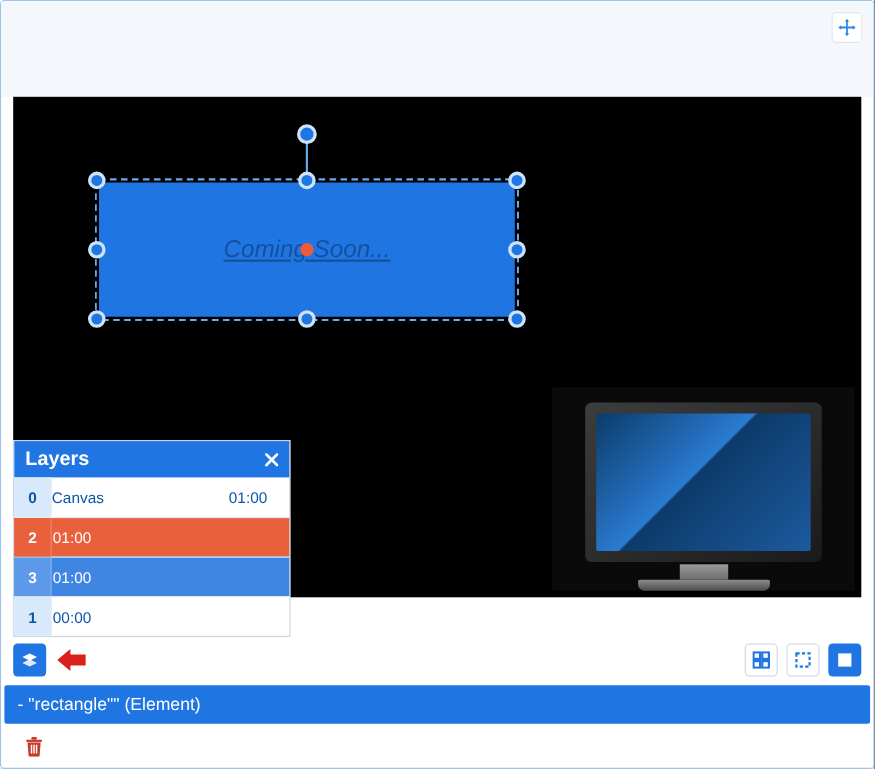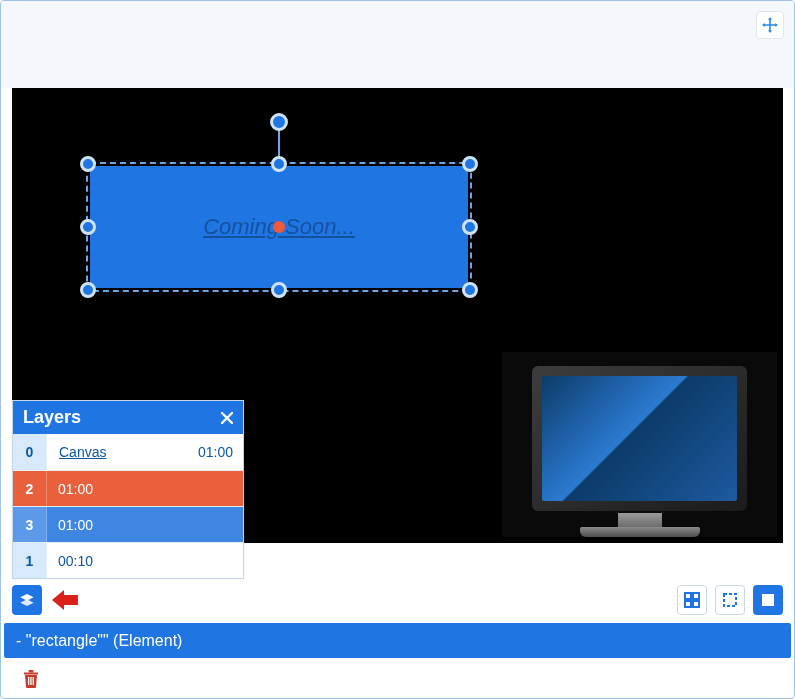--- a/index.html
+++ b/index.html
@@ -19,28 +19,28 @@
   .rot-handle { position:absolute; width:18px; height:18px; background:#1f76e3; border:3px solid #cfe3f8; border-radius:50%; transform:translate(-50%,-50%); cursor:pointer;}
   .center-dot { position:absolute; width:12px; height:12px; background:#f1593b; border-radius:50%; transform:translate(-50%,-50%); }
   
   .monitor-wrap { position:absolute; right:6px; bottom:6px; width:275px; height:185px; background:#0a0a0a; display:flex; align-items:flex-end; justify-content:center; }
   .monitor-body { position:relative; width:215px; }
   .monitor-bezel { width:215px; height:145px; background:linear-gradient(145deg,#3d3d3d,#1b1b1b); border-radius:6px; padding:10px; }
   .monitor-screen { width:100%; height:100%; background:linear-gradient(135deg,#0c3b69 0%,#2b7bd2 45%,#0c3b69 46%,#1d5aa0 100%); border-radius:2px; }
   .monitor-stand { width:44px; height:14px; background:linear-gradient(#9a9a9a,#6d6d6d); margin:2px auto 0; }
   .monitor-base { width:120px; height:10px; background:linear-gradient(#8c8c8c,#4d4d4d); margin:0 auto; border-radius:2px 2px 6px 6px; }
   
-  .layers-panel { position:absolute; left:11px; bottom:119px; width:232px; background:#fff; border:1px solid #c7d6e6; box-shadow:0 0 0 1px rgba(0,0,0,.02); font-size:14px; }
+  .layers-panel { position:absolute; left:11px; bottom:119px; width:252px; background:#fff; border:1px solid #c7d6e6; box-shadow:0 0 0 1px rgba(0,0,0,.02); font-size:14px; }
   .layers-header { background:#1f76e3; color:#fff; font-weight:700; padding:6px 10px; display:flex; align-items:center; justify-content:space-between; font-size:18px; }
   .layers-header .close { cursor:pointer; font-weight:700; font-size:16px; }
   .layer-row { display:flex; align-items:center; height:36px; border-top:1px solid #e6ecf2; }
   .layer-row.first { border-top:none; }
   .layer-idx { width:34px; height:100%; display:flex; align-items:center; justify-content:center; font-weight:700; border-right:1px solid rgba(255,255,255,.25); }
-  .layer-label { flex:1; padding:0 12px; display:flex; gap:6px; white-space:nowrap; overflow:hidden; text-overflow:ellipsis;text-decoration:underline; }
-  .layer-time { width:56px; text-align:right; padding-right:10px; }
+  .layer-label { flex:1; padding:0 0; display:flex; gap:6px; white-space:nowrap; overflow:hidden; text-overflow:ellipsis; }
+  .layer-time { width:56px; text-align:right; padding-right:20px; }
   .row-canvas .layer-idx { background:#d8e9fb; color:#0b57a4; }
   .row-canvas { color:#0b57a4; }
   .row-selected { background:#e8603c; color:#fff; }
   .row-selected .layer-idx { background:#e8603c; }
   .row-text { background:#3f86e2; color:#fff; }
   .row-text .layer-idx { background:#5c99e8; }
   .row-image .layer-idx { background:#d8e9fb; color:#0b57a4; }
   .row-image { color:#0b57a4; }
   .icon-gear, .icon-picture { width:15px; height:15px; display:inline-block; }
   
@@ -131,21 +131,21 @@
       <div class="layer-time">01:00</div>
     </div>
 
     <div class="layer-row row-text">
       <div class="layer-idx">3</div>
       <div class="layer-time">01:00</div>
     </div>
 
     <div class="layer-row row-image">
       <div class="layer-idx">1</div>
-      <div class="layer-time">00:10</div>
+      <div class="layer-time">00:00</div>
     </div>
   </div>
 
   <div class="toolbar">
     <div class="left-tools">
       <div class="sqbtn primary">
         <svg width="16" height="16" viewBox="0 0 24 24">
           <path fill="#fff" d="M12 3 L22 8 L12 13 L2 8 Z"></path>
           <path fill="#fff" opacity=".85" d="M12 11 L22 16 L12 21 L2 16 Z"></path>
         </svg>

